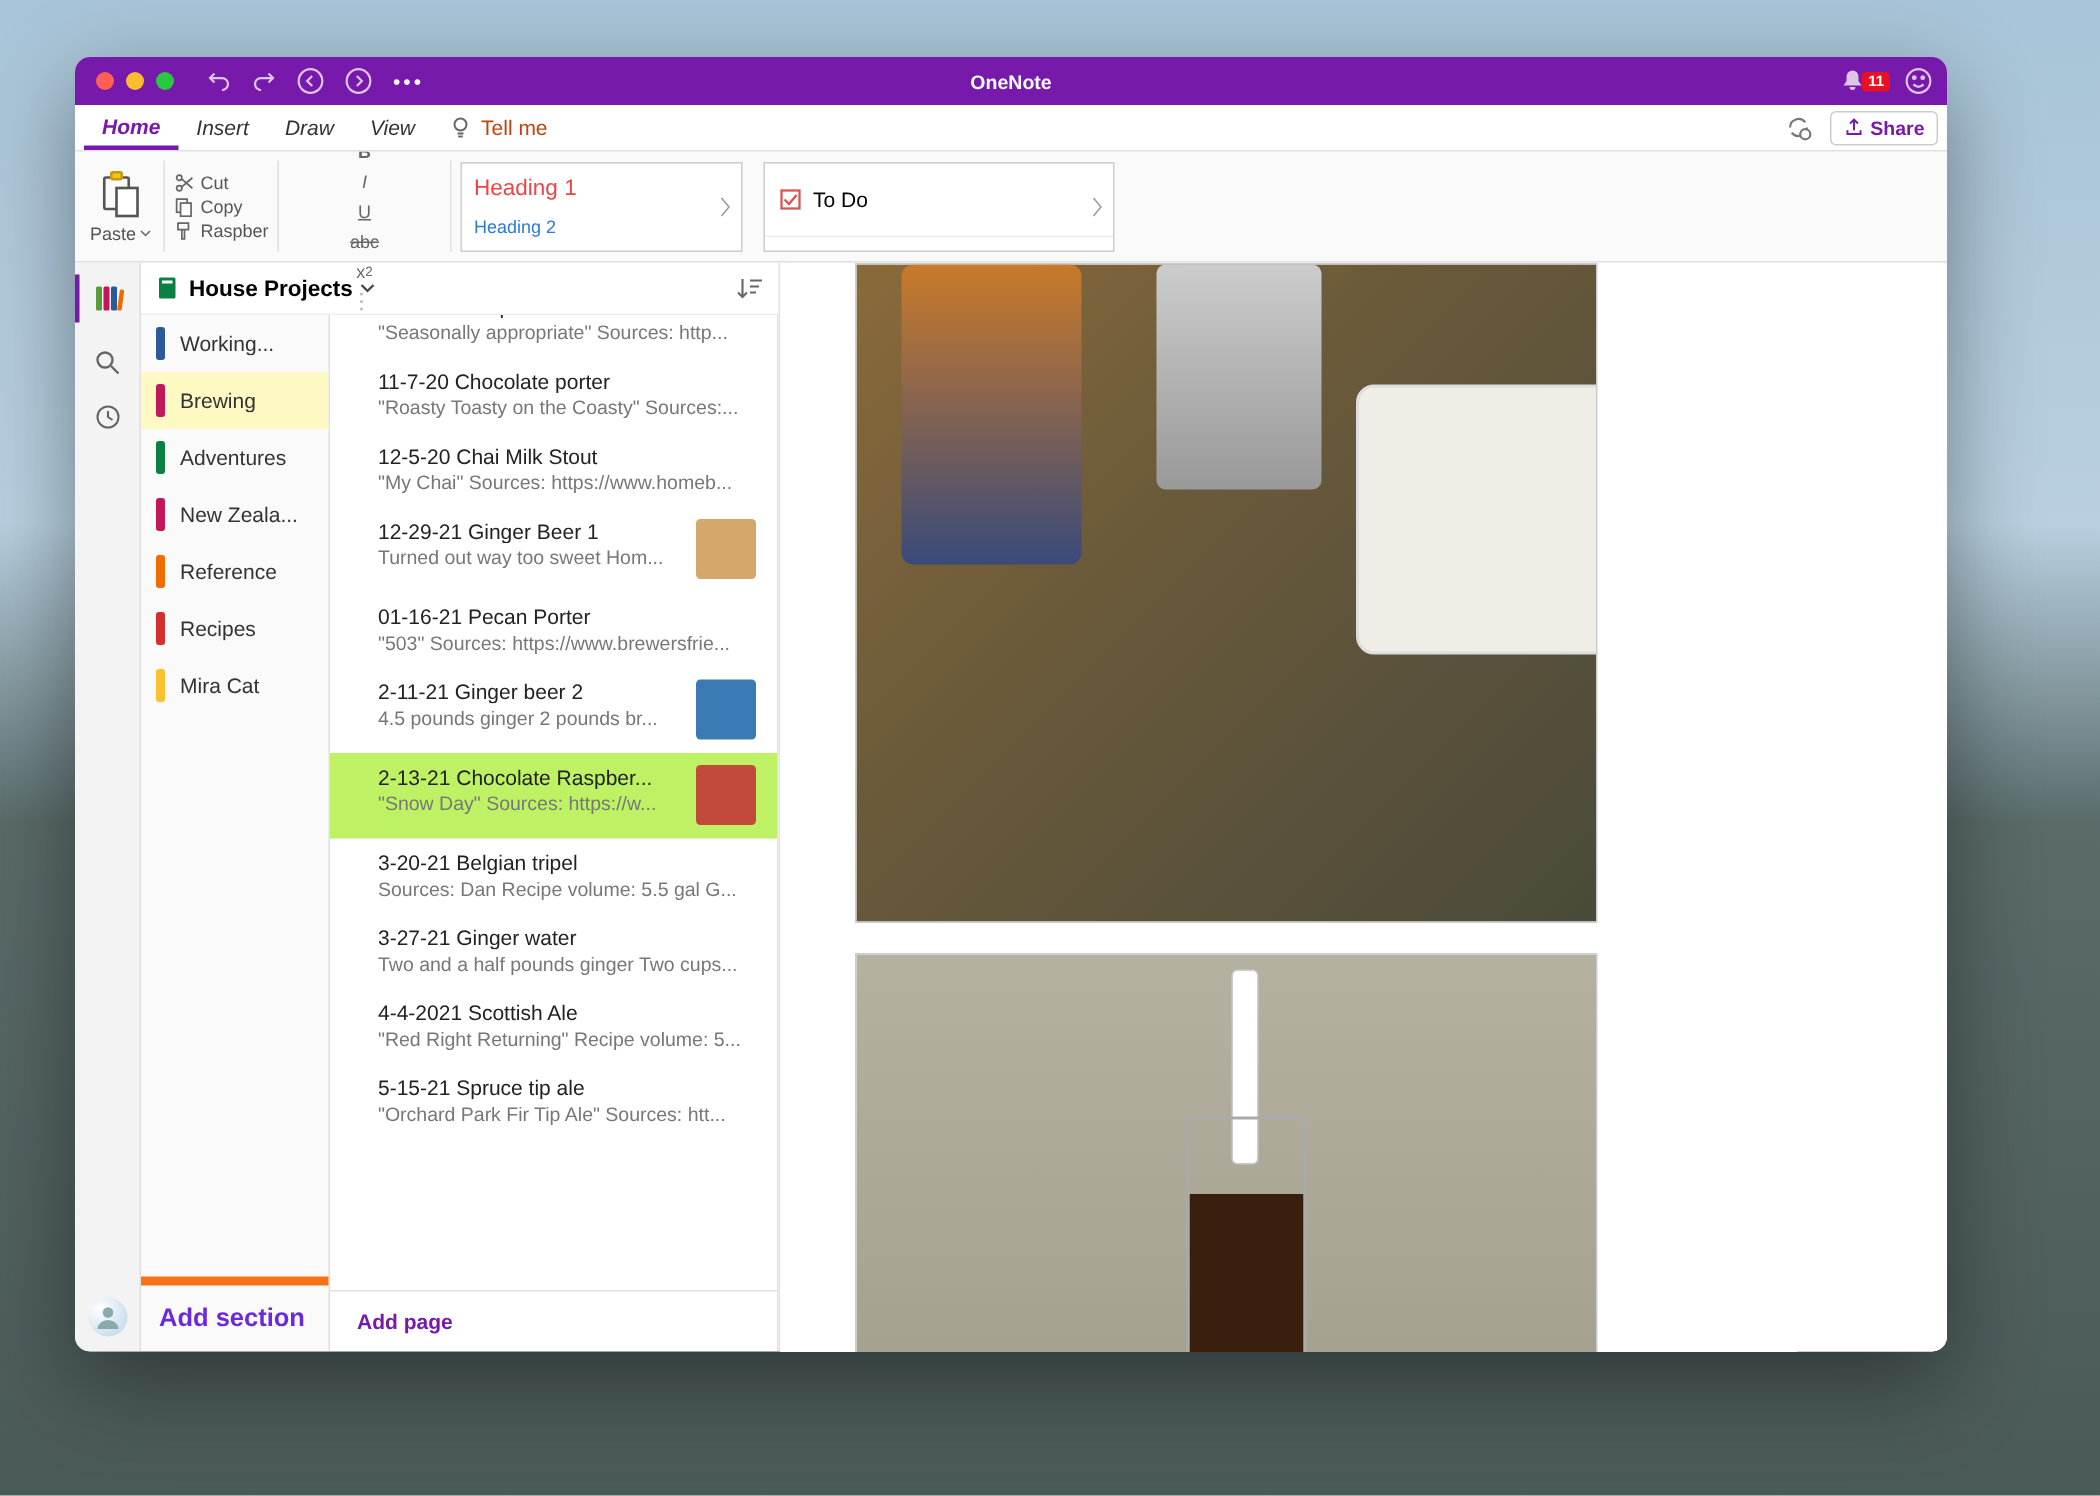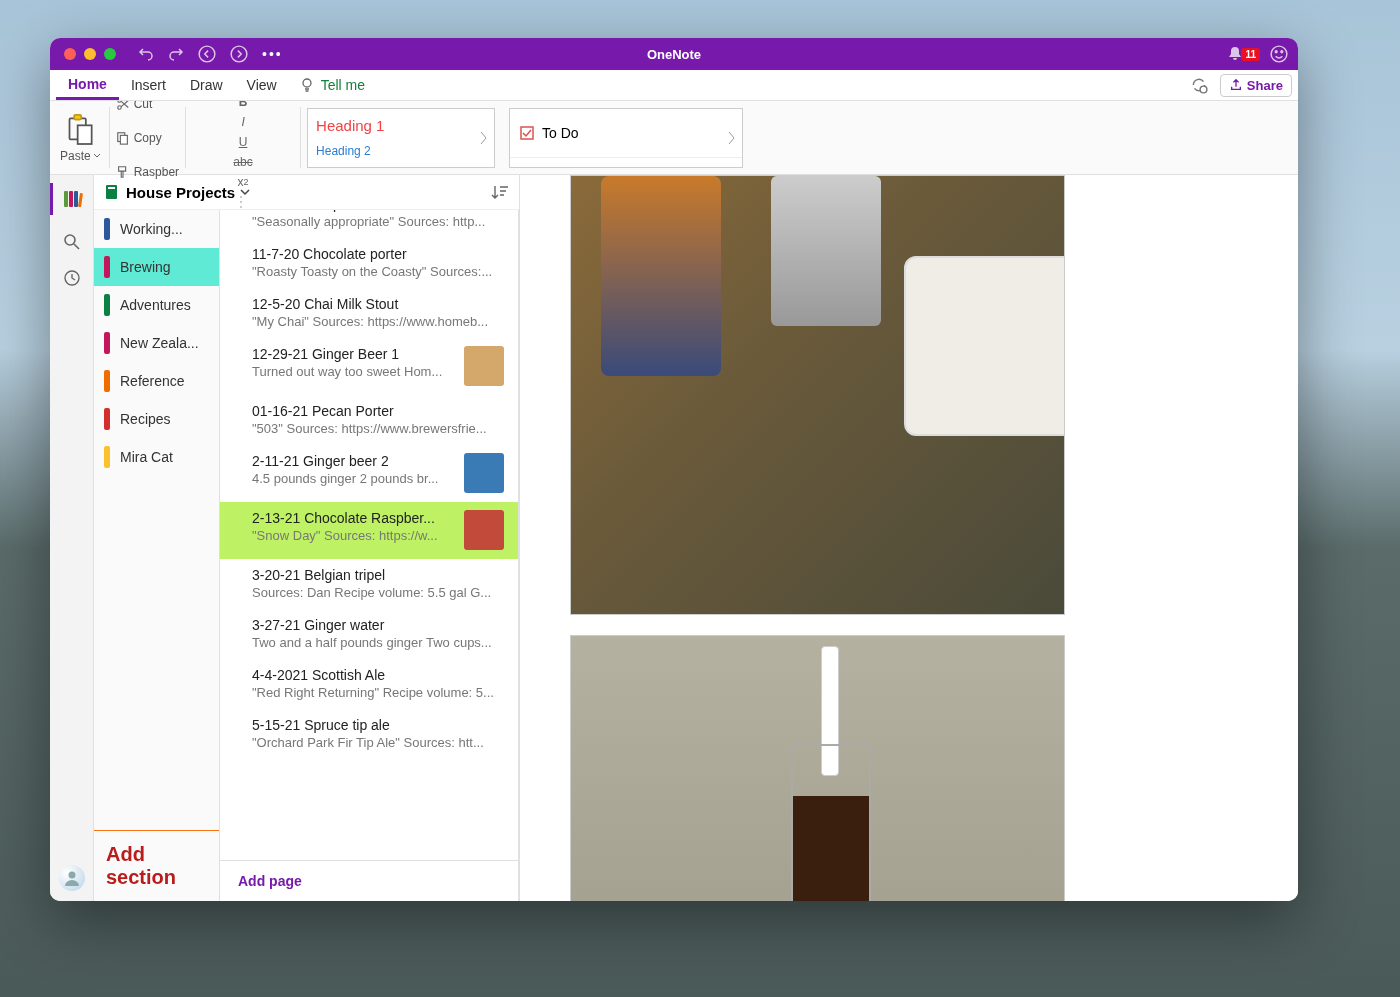--- a/index.html
+++ b/index.html
@@ -40,51 +40,51 @@
 .tb-title { position: absolute; left: 50%; transform: translateX(-50%); font-size: 13px; font-weight: 600; }
 .tb-right { position: absolute; right: 10px; display: flex; align-items: center; gap: 10px; }
 .notif-badge { position: relative; display:flex; align-items:center; }
 .notif-badge .count { background: #e81123; color:#fff; font-size:10px; padding:1px 4px; border-radius:3px; margin-left:-2px; font-weight:600;}
 .ribbon-tabs {
   background: #fff; border-bottom: 1px solid #e0e0e0;
   display: flex; align-items: center; height: 31px;
   padding: 0 6px;
   position:relative;
 }
-.ribbon-tab { padding: 0 12px; font-size:14px; color:#333; height:100%; display:flex; align-items:center; cursor:pointer;}
+.ribbon-tab { padding: 0 12px; font-size:14px; color:#333; height:100%; display:flex; align-items:center; cursor:pointer;font-style:italic;}
 .ribbon-tab.active { color: #7719aa; font-weight:600; border-bottom: 3px solid #7719aa; }
-.tell-me { display:flex; align-items:center; gap:6px; color:#15803d; font-size:14px; margin-left: 10px; }
+.tell-me { display:flex; align-items:center; gap:6px; color:#c2410c; font-size:14px; margin-left: 10px; }
 .ribbon-right { position:absolute; right:6px; display:flex; align-items:center; gap:12px;}
 .share-btn { border:1px solid #ccc; border-radius:4px; padding:3px 8px; font-size:13px; color:#7719aa; display:flex; gap:4px; align-items:center; font-weight:600;}
 .ribbon {
   background:#fafafa; height:74px; display:flex; align-items:center;
   padding: 6px 2px; border-bottom:1px solid #e0e0e0;
 }
 .ribbon-group { display:flex; flex-direction:column; height:100%; border-right:1px solid #e0e0e0; padding:0 6px; justify-content:center; font-size:12px; color:#555;}
 .paste-group { align-items:center; text-align:center; padding: 0 8px; }
-.clip-group { gap:20px; font-size:12px;}
+.clip-group { gap:2px; font-size:12px;}
 .clip-group div { display:flex; align-items:center; gap:4px; }
 .font-group { gap:6px; padding:0 10px;}
 .row { display:flex; gap:6px; align-items:center;flex-direction:column;}
 .combo { border:1px solid #ccc; background:#fff; font-size:12px; padding:2px 4px; display:flex; justify-content:space-between; align-items:center;}
 .btn-ico { color:#666; display:inline-flex; align-items:center; justify-content:center;}
 .heading-box { border:1px solid #ccc; background:#fff; width:188px; height:60px; padding: 4px 8px; margin-left:6px; display:flex; flex-direction:column; justify-content:space-around; position:relative;}
 .heading-box .h1 { color:#ef4444; font-size:15px; font-weight:500;}
 .heading-box .h2 { color:#2b7cd3; font-size:12px;}
 .tags-box { border:1px solid #ccc; background:#fff; width:234px; height:60px; margin-left:14px; display:flex; flex-direction:column; position:relative;}
 .tag-row { display:flex; align-items:center; gap:8px; padding:16px 10px; font-size:14px; flex:1;}
 .content-area { flex:1; display:flex; overflow:hidden;}
 .left-rail { width:44px; background:#f3f3f3; border-right:1px solid #e0e0e0; display:flex; flex-direction:column; align-items:center; padding-top:8px; gap:18px; position:relative;}
 .rail-active { border-left: 3px solid #7719aa; width:100%; display:flex; justify-content:center; padding:6px 0;}
 .left-rail .avatar { position:absolute; bottom:10px; width:26px; height:26px; border-radius:50%; background: radial-gradient(circle at 30% 30%, #fff, #b9d3e8); display:flex; align-items:center; justify-content:center;}
 .sections-col { width:126px; background:#fafafa; border-right:1px solid #e0e0e0; display:flex; flex-direction:column;}
 .section-item { display:flex; align-items:center; gap:10px; padding:8px 10px; font-size:14px; color:#333; cursor:pointer; white-space:nowrap; overflow:hidden; text-overflow:ellipsis;}
-.section-item.active { background:#5eead4; }
+.section-item.active { background:#fef9c3; }
 .section-tab { width:6px; height:22px; border-radius:2px; flex-shrink:0; display:inline-block;}
-.add-link { color:#b91c1c; font-size:20px; font-weight:600; padding:12px; cursor:pointer; margin-top:auto; border-top:1px solid #f97316;}
+.add-link { color:#6d28d9; font-size:17px; font-weight:600; padding:12px; cursor:pointer; margin-top:auto; border-top:6px solid #f97316;}
 .pages-col { width:300px; background:#fff; border-right:1px solid #e0e0e0; display:flex; flex-direction:column; position:relative;}
 .pages-list { flex:1; overflow-y:auto;}
 .page-item { padding:8px 14px 8px 32px; border-bottom:1px solid transparent; cursor:pointer; display:flex; gap:8px;}
 .page-item.selected { background:#bef264;}
 .page-text { flex:1; overflow:hidden;}
 .page-title { font-size:14px; color:#222; white-space:nowrap; overflow:hidden; text-overflow:ellipsis;}
 .page-sub { font-size:13px; color:#777; white-space:nowrap; overflow:hidden; text-overflow:ellipsis; margin-top:2px;}
 .page-thumb { width:40px; height:40px; background:#ddd; border-radius:3px; flex-shrink:0;}
 .canvas { flex:1; background:#fff; overflow:auto; padding: 0 60px 0 50px; position:relative;}
 .canvas-inner { width:520px; margin-left:0;}

